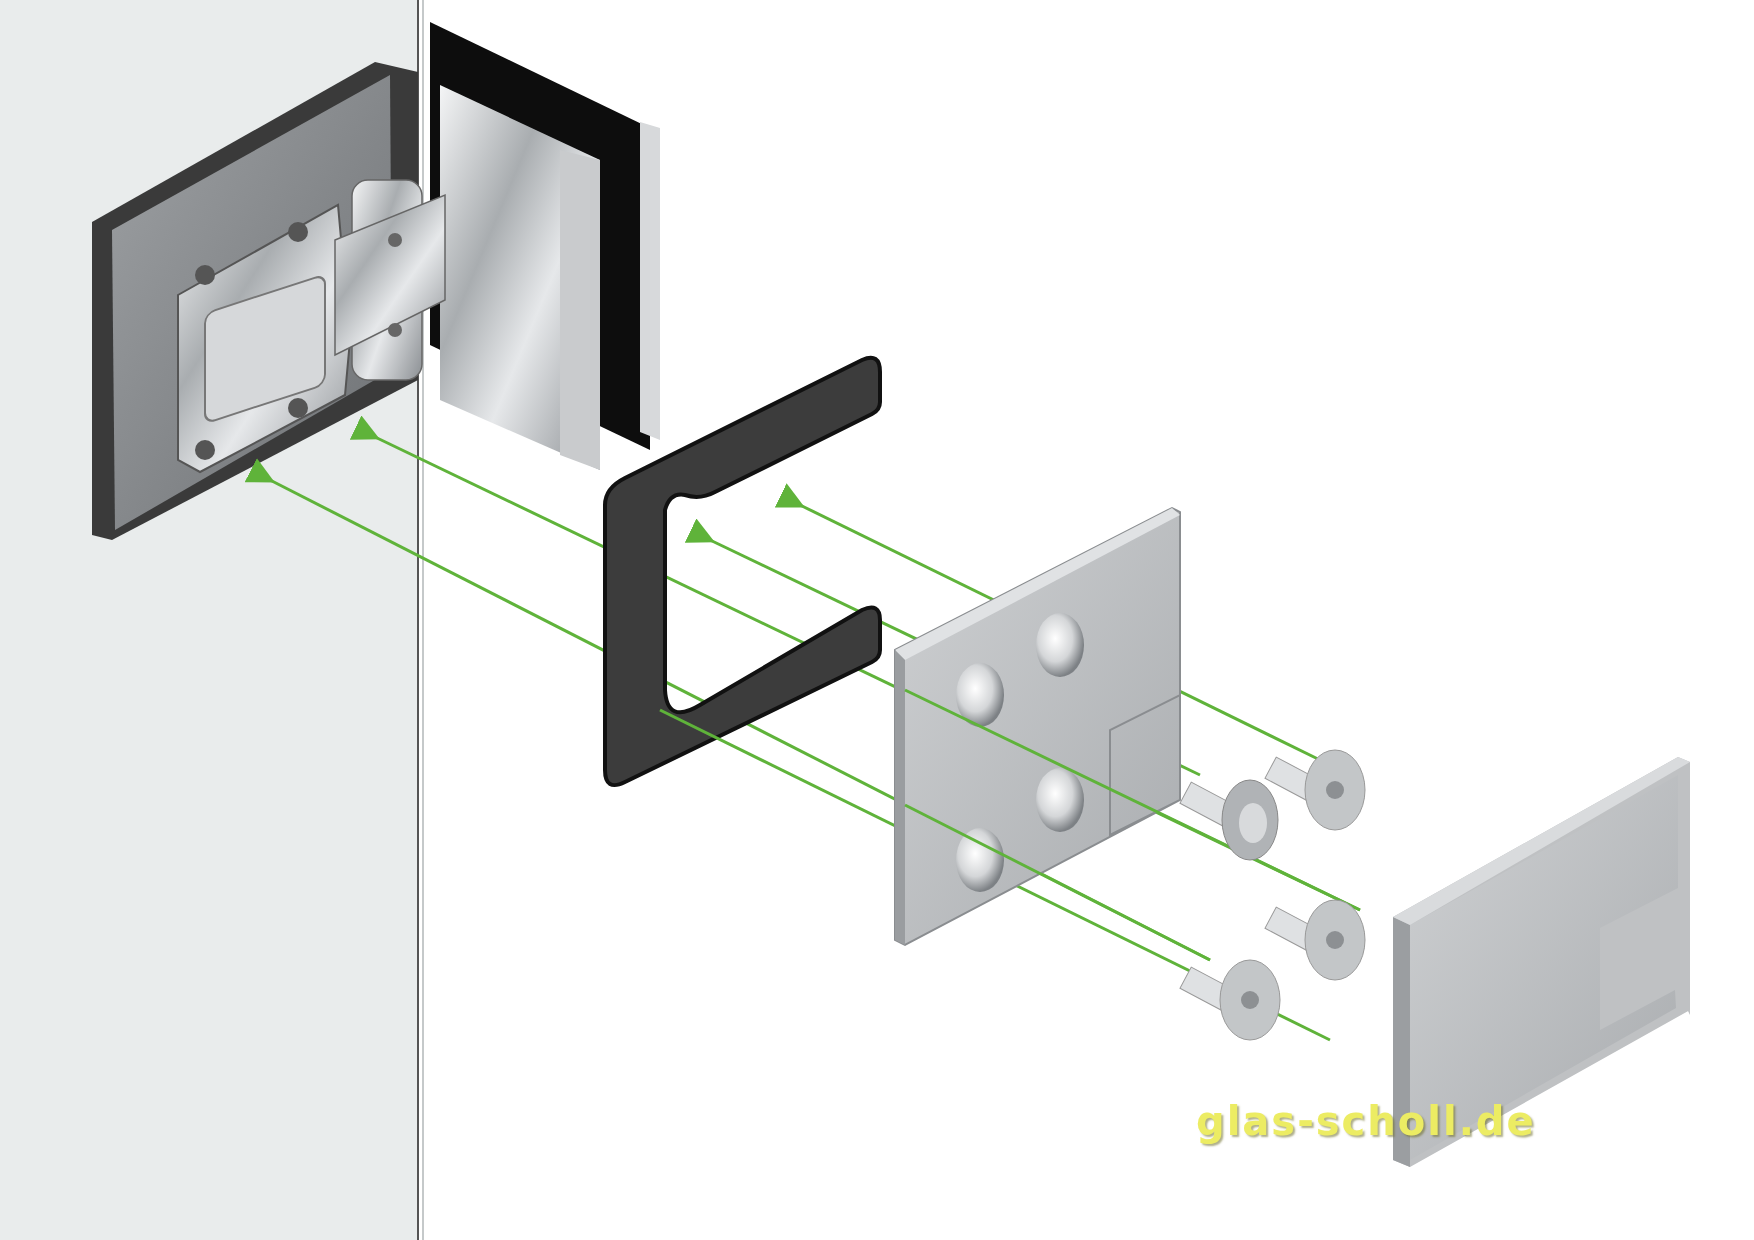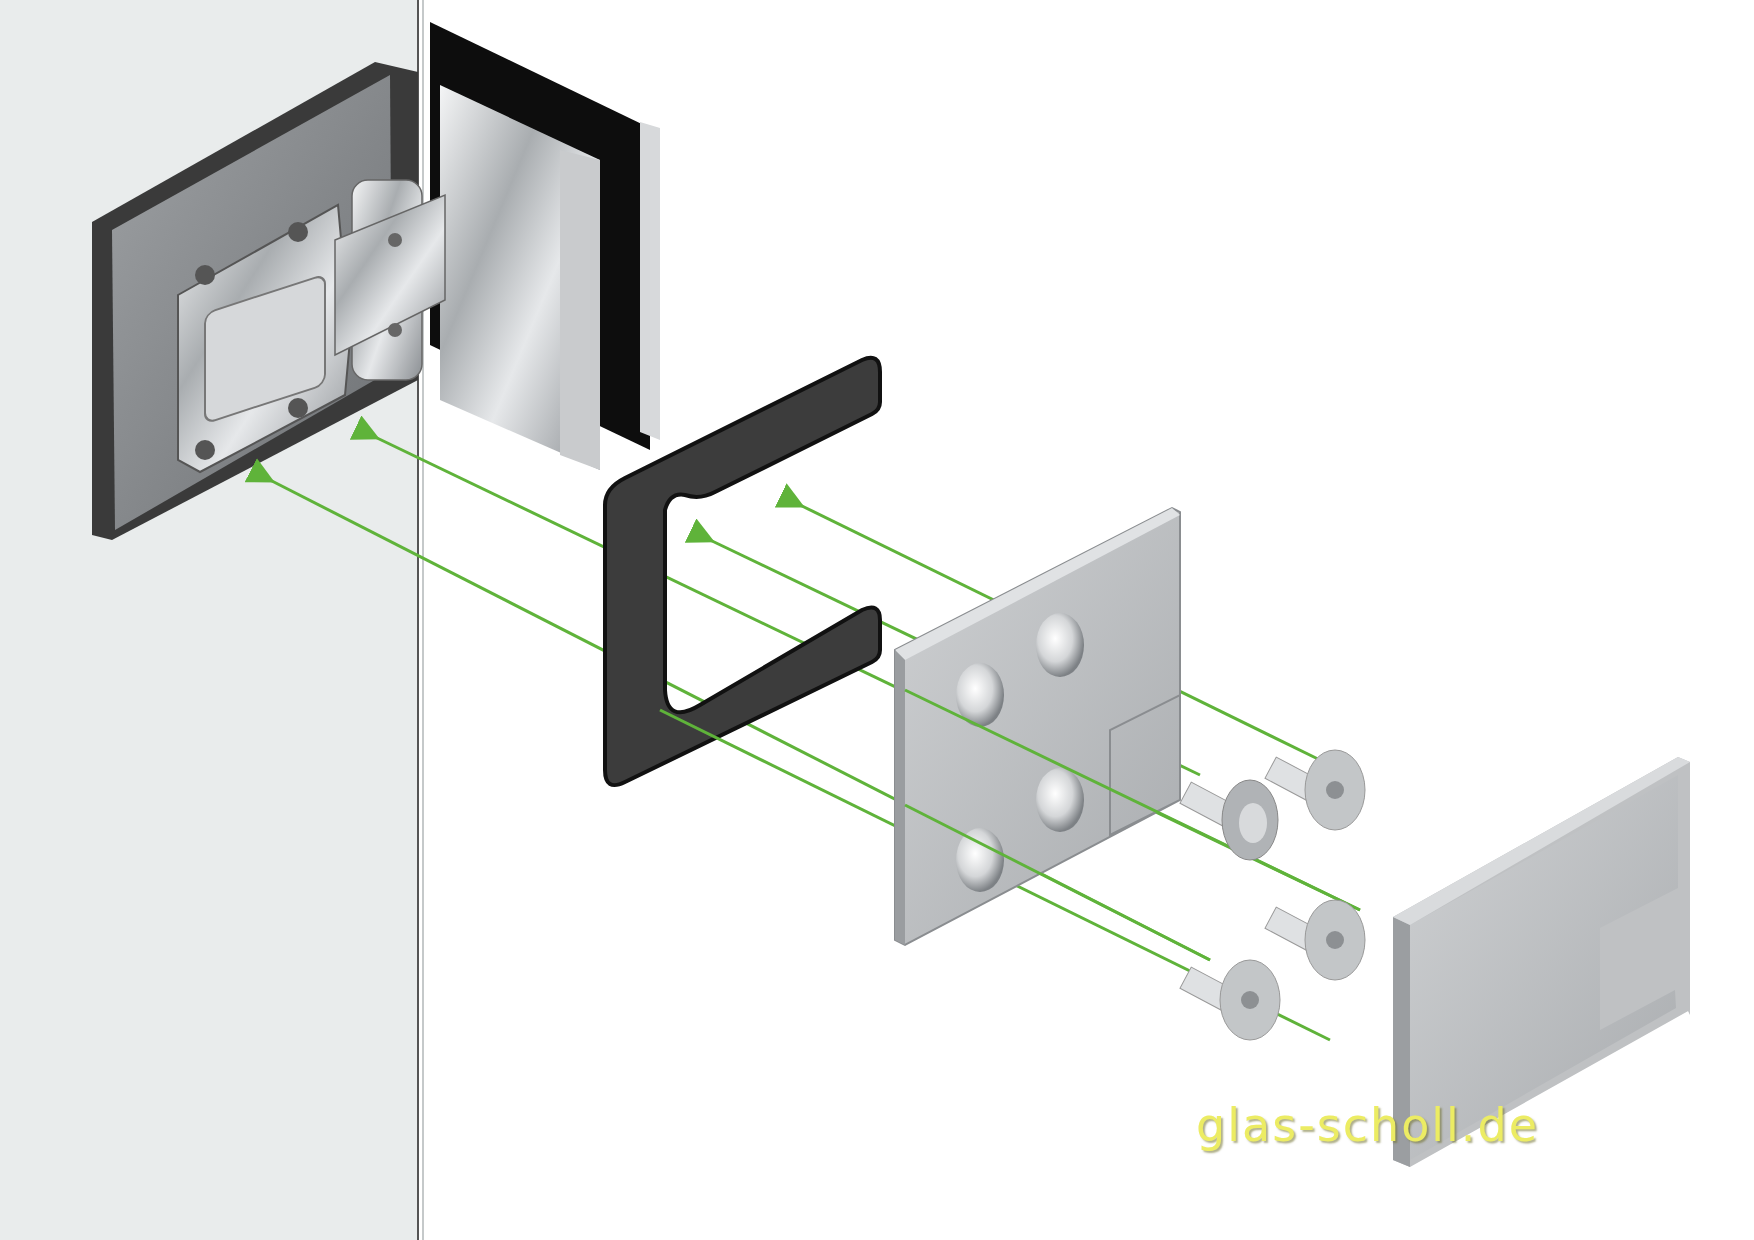--- a/index.html
+++ b/index.html
@@ -1,20 +1,20 @@
 <!DOCTYPE html>
 <html><head>
 <meta charset="utf-8">
 <style>
   html, body { margin: 0; padding: 0; }
   body { width: 1754px; height: 1240px; position: relative; overflow: hidden; background: #ffffff; font-family: "DejaVu Sans", sans-serif; }
   #stage { position: absolute; left: 0; top: 0; width: 1754px; height: 1240px; }
   .watermark {
     position: absolute; left: 1196px; top: 1098px;
-    font-family: "DejaVu Sans", sans-serif; font-weight: normal; font-size: 46px;
+    font-family: "DejaVu Sans", sans-serif; font-weight: bold; font-size: 40px;
     letter-spacing: 2px; color: #ecec63;
     text-shadow: 2px 2px 2px rgba(110,110,40,0.55);
     white-space: nowrap;
   }
 </style>
 </head>
 <body>
 
 <svg id="stage" viewBox="0 0 1754 1240" xmlns="http://www.w3.org/2000/svg">
   <defs>

